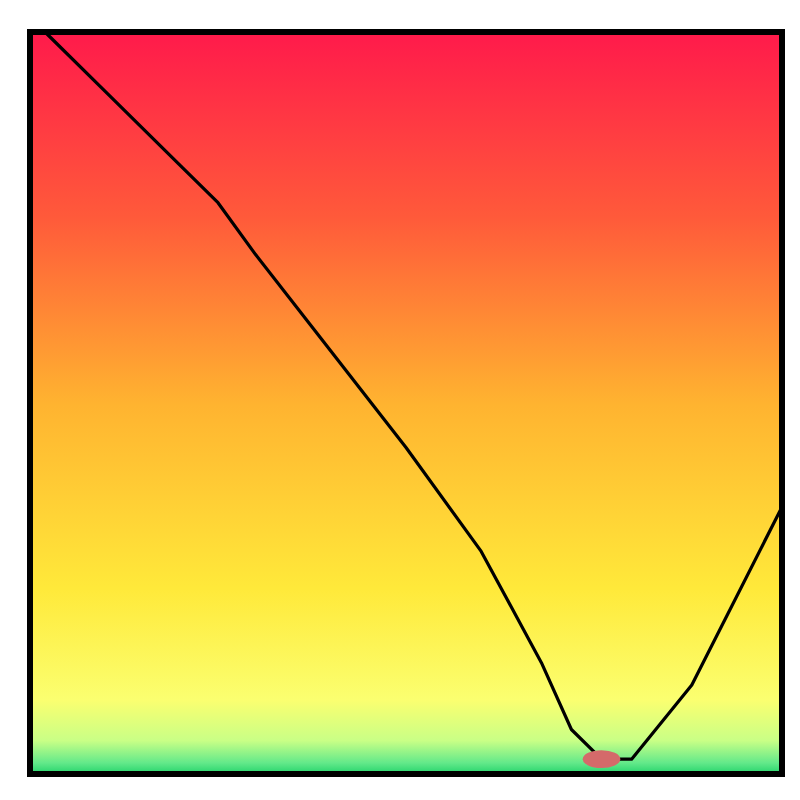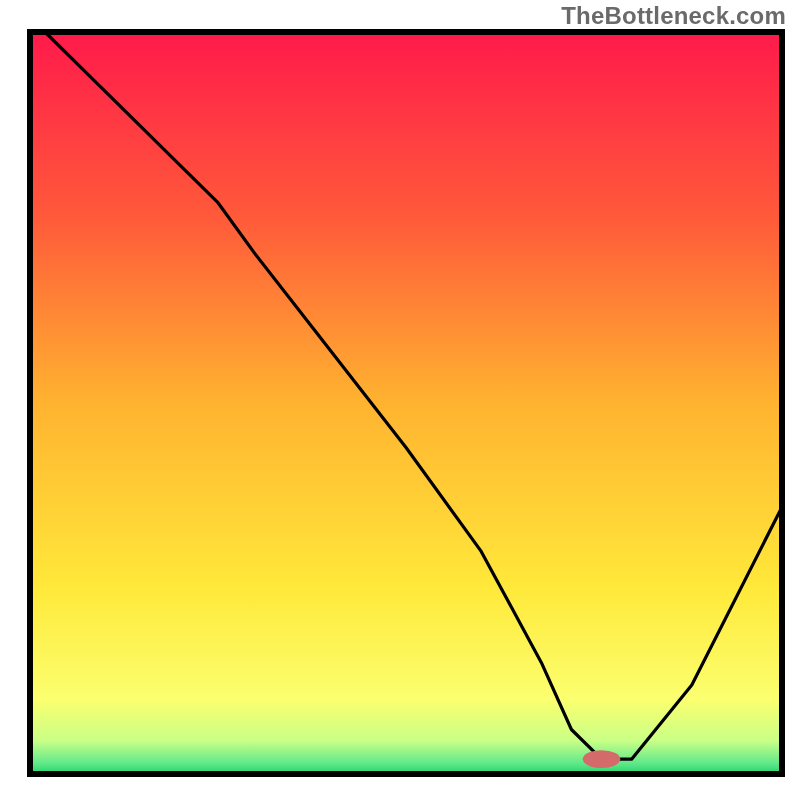--- a/index.html
+++ b/index.html
@@ -51,14 +51,13 @@
 
     <rect id="plot-bg" fill="url(#bg-grad)" x="30" y="32" width="752" height="742"></rect>
 
     <rect id="plot-border" fill="none" stroke="#000000" stroke-width="6" x="30" y="32" width="752" height="742"></rect>
 
     <path id="curve" fill="none" stroke="#000000" stroke-width="3.2" stroke-linecap="round" stroke-linejoin="round" d="M 45.0 32.0 L 105.2 91.4 L 180.4 165.6 L 218.0 202.7 L 255.6 254.6 L 330.8 351.1 L 406.0 447.5 L 481.2 551.4 L 541.4 662.7 L 571.4 729.5 L 601.5 759.2 L 631.6 759.2 L 691.8 685.0 L 782.0 506.9"></path>
 
     <ellipse id="marker" cx="601.52" cy="759.16" rx="18.8" ry="8.904" fill="#d46a6a"></ellipse>
   </svg>
 
-  <div class="watermark">TheBottleneck.com</div>
 </div>
 
 </body></html>

